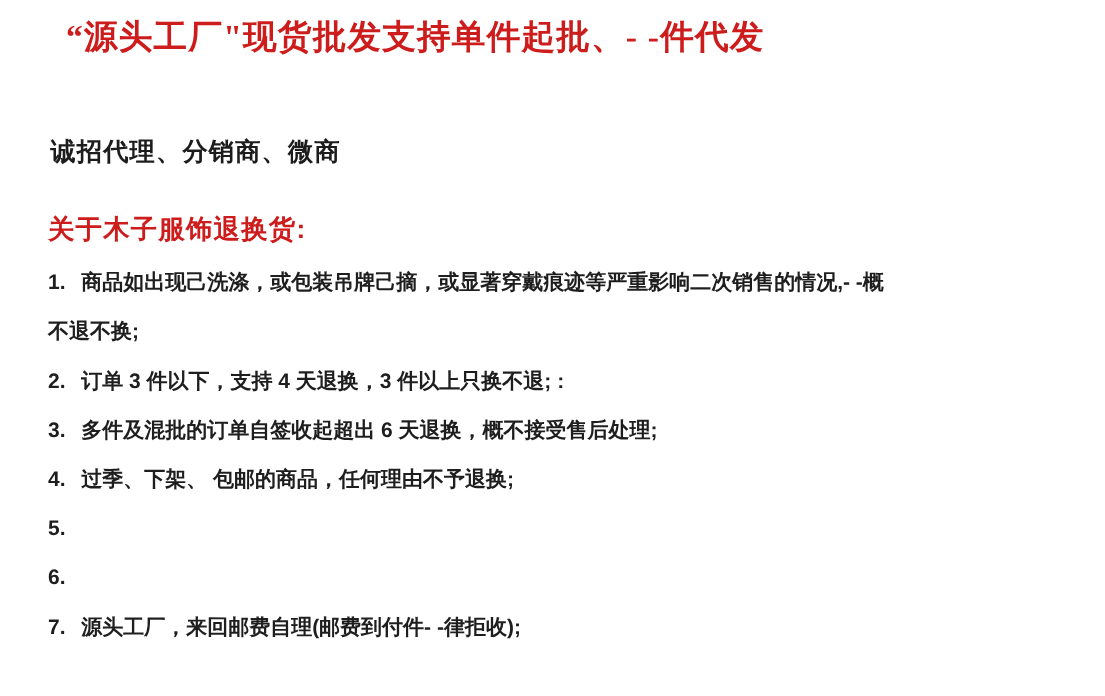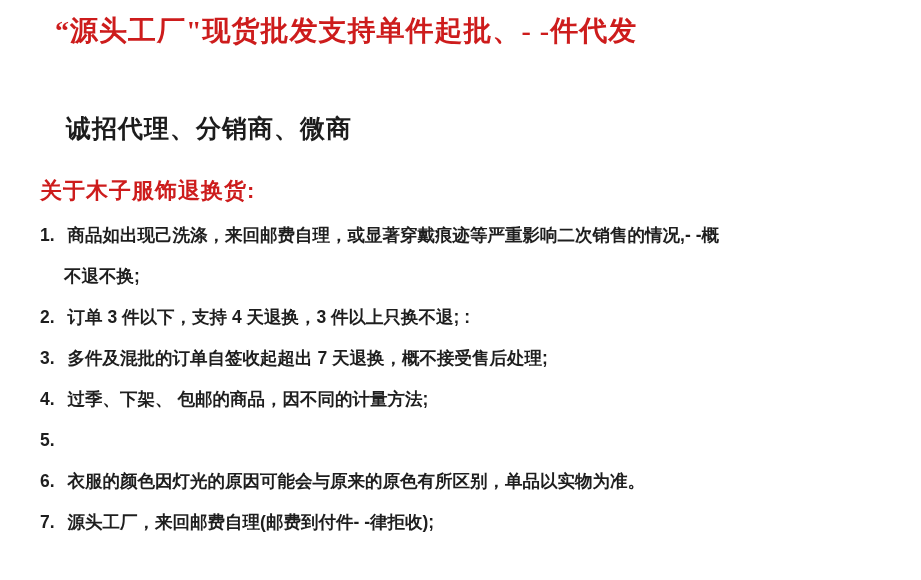--- a/index.html
+++ b/index.html
@@ -26,25 +26,24 @@
     color: #cd1c1c;
     letter-spacing: 1px;
     white-space: nowrap;
   }
   .recruit-heading {
     position: absolute;
     left: 42px;
     top: 112px;
     font-family: "Liberation Serif", "DejaVu Serif", serif;
     font-weight: bold;
-    font-size: 25px;
+    font-size: 21px;
     color: #1c1c1c;
     letter-spacing: 1px;
     white-space: nowrap;
-    margin-left: 24px;
   }
   .policy-heading {
     position: absolute;
     left: 40px;
     top: 176px;
     font-family: Liberation Sans, sans-serif;
     font-weight: bold;
     font-size: 22px;
     color: #cd1c1c;
     letter-spacing: 1px;
@@ -69,67 +68,65 @@
     display: flex;
     align-items: flex-start;
   }
   .policy-line .num {
     display: inline-block;
     margin-right: 13px;
     flex: 0 0 auto;
   }
   .policy-line.continuation {
     display: block;
-    margin-left: 24px;
   }
 </style>
 </head>
 <body>
 
 <div class="page">
 
   <div class="main-title">“源头工厂"现货批发支持单件起批、- -件代发</div>
 
   <div class="recruit-heading">诚招代理、分销商、微商</div>
 
   <div class="policy-heading">关于木子服饰退换货:</div>
 
   <div class="policy-list">
 
     <div class="policy-line">
       <span class="num">1.</span>
-      <span>商品如出现己洗涤，来回邮费自理，或显著穿戴痕迹等严重影响二次销售的情况,- -概</span>
+      <span>商品如出现己洗涤，或包装吊牌己摘，或显著穿戴痕迹等严重影响二次销售的情况,- -概</span>
     </div>
 
     <div class="policy-line continuation">
       <span>不退不换;</span>
     </div>
 
     <div class="policy-line">
       <span class="num">2.</span>
       <span>订单 3 件以下，支持 4 天退换，3 件以上只换不退; :</span>
     </div>
 
     <div class="policy-line">
       <span class="num">3.</span>
-      <span>多件及混批的订单自签收起超出 7 天退换，概不接受售后处理;</span>
+      <span>多件及混批的订单自签收起超出 6 天退换，概不接受售后处理;</span>
     </div>
 
     <div class="policy-line">
       <span class="num">4.</span>
-      <span>过季、下架、 包邮的商品，因不同的计量方法;</span>
+      <span>过季、下架、 包邮的商品，任何理由不予退换;</span>
     </div>
 
     <div class="policy-line">
       <span class="num">5.</span>
     </div>
 
     <div class="policy-line">
       <span class="num">6.</span>
-      <span>衣服的颜色因灯光的原因可能会与原来的原色有所区别，单品以实物为准。</span>
     </div>
 
     <div class="policy-line">
       <span class="num">7.</span>
       <span>源头工厂，来回邮费自理(邮费到付件- -律拒收);</span>
     </div>
 
   </div>
 </div>
 

